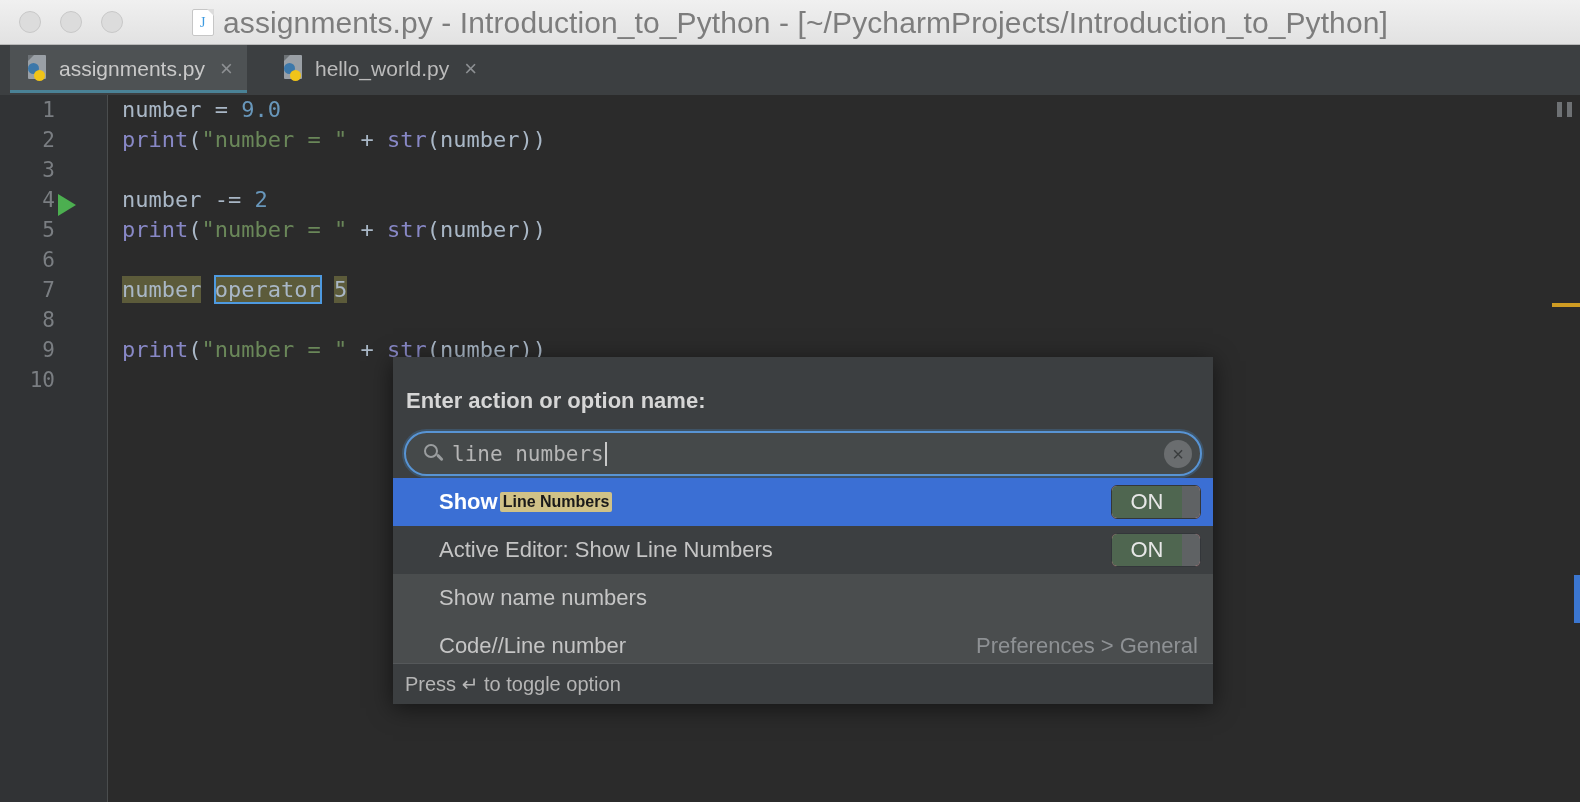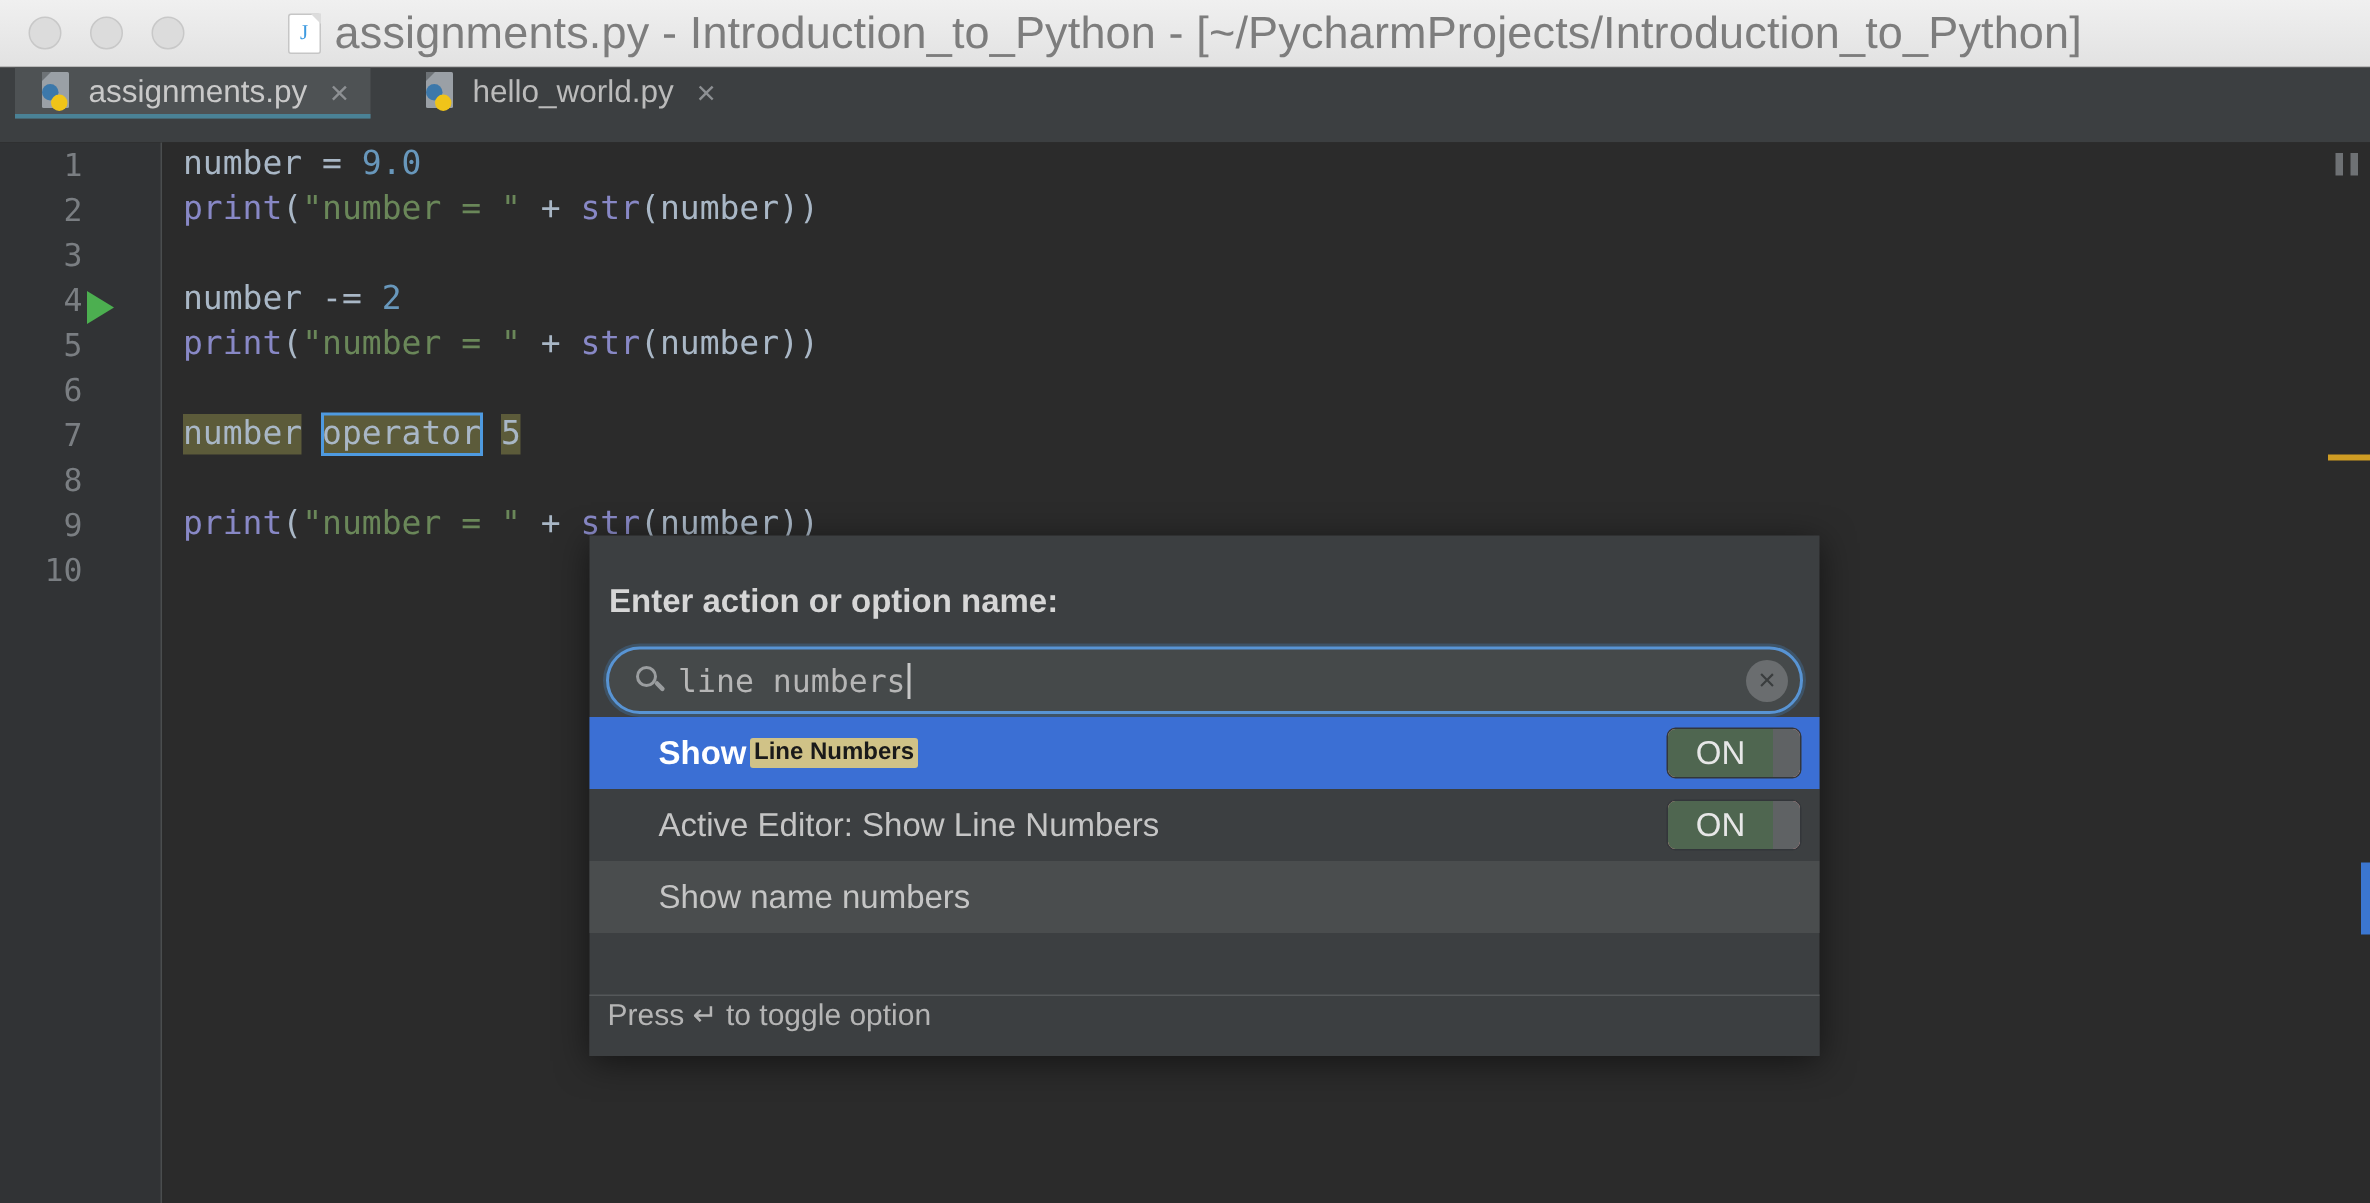--- a/index.html
+++ b/index.html
@@ -46,21 +46,21 @@
     position: absolute; left: 7px; top: 5px;
     color: #3d9ae0; font-size: 14px; font-family: "Liberation Serif", serif;
   }
 
   
   .tabbar {
     position: absolute; left: 0; top: 45px; width: 1580px; height: 50px;
     background: #3c3f41;
   }
   .tab {
-    position: absolute; top: 0; height: 34px;
+    position: absolute; top: 0; height: 48px;
     display: flex; align-items: center; gap: 9px;
     padding: 0 14px 0 16px; cursor: default;
   }
   .tab.active { background: #4e5254; }
   .tab.active::after {
     content: ""; position: absolute; left: 0; right: 0; bottom: 0;
     height: 3px; background: #4a8296;
   }
   .tab-label { font-size: 21px; color: #bbbbbb; white-space: nowrap; }
   .tab.active .tab-label { color: #c9c9c9; }
@@ -229,21 +229,21 @@
   .toggle .on {
     width: 70px; height: 100%; background: #4f6650;
     display: flex; align-items: center; justify-content: center;
     font-size: 22px; color: #e7e7e7;
   }
   .toggle .knob { flex: 1; background: #5f6264; }
 
   .dlg-footer {
     position: absolute; left: 0; bottom: 0; width: 820px; height: 41px;
     background: #3c3f41; border-top: 1px solid #55585a;
-    display: flex; padding-left: 12px;
+    display: flex; align-items: center; padding-left: 12px;
   }
   .footer-text { font-size: 20px; color: #b5b5b5; white-space: nowrap; }
 </style>
 </head>
 <body>
 
 <div id="app">
 
   <div class="titlebar">
     <div class="traffic">
@@ -359,20 +359,24 @@
         <span class="toggle">
           <span class="on">ON</span>
           <span class="knob"></span>
         </span>
       </div>
 
       <div class="row r2">
         <span class="row-label">Show name numbers</span>
       </div>
 
+      <div class="row r3">
+        <span class="row-label">Code//Line number</span>
+        <span class="row-right">Preferences &gt; General</span>
+      </div>
 
     </div>
 
     <div class="dlg-footer">
       <span class="footer-text">Press ↵ to toggle option</span>
     </div>
 
   </div>
 
 </div>

